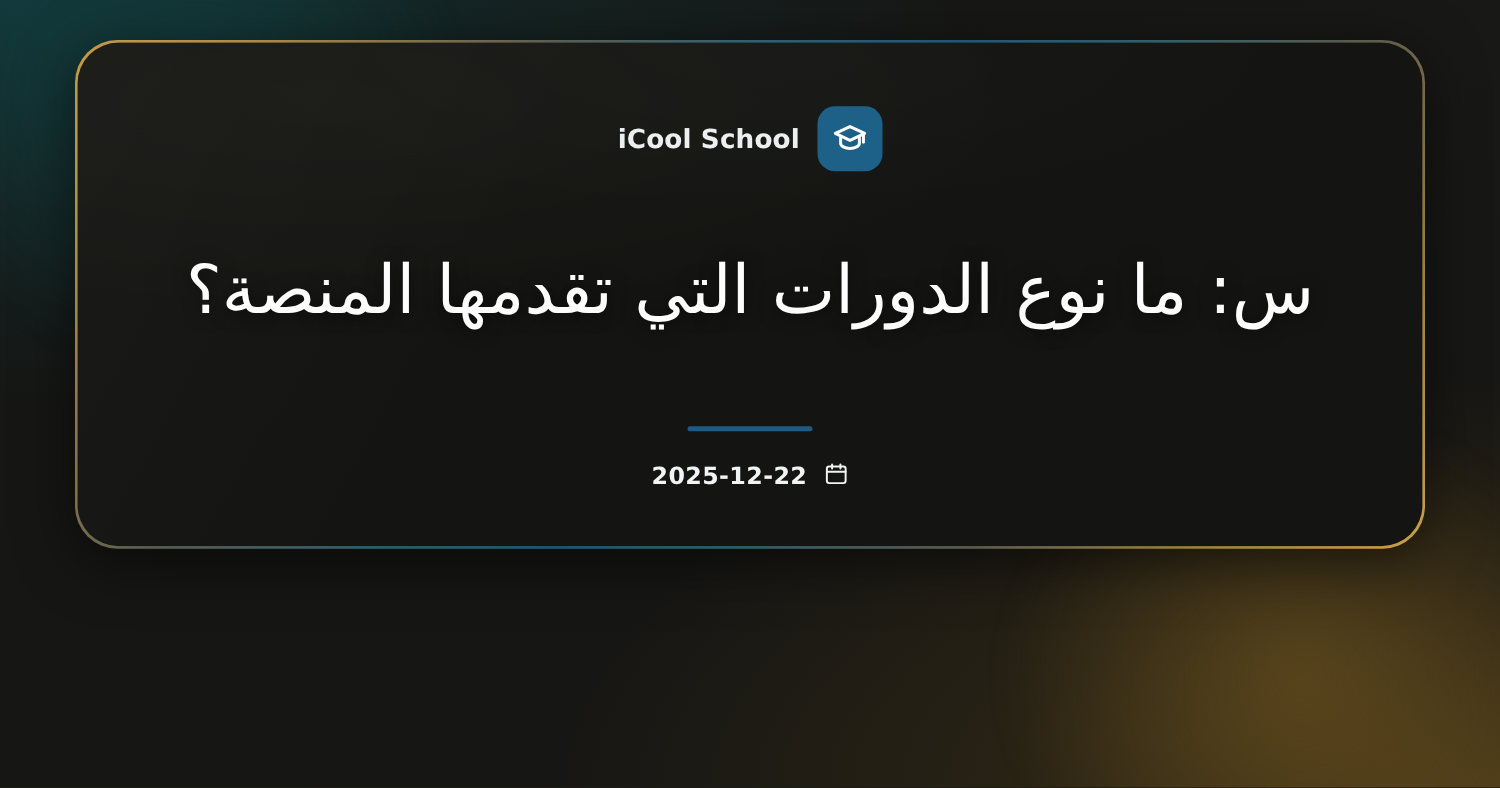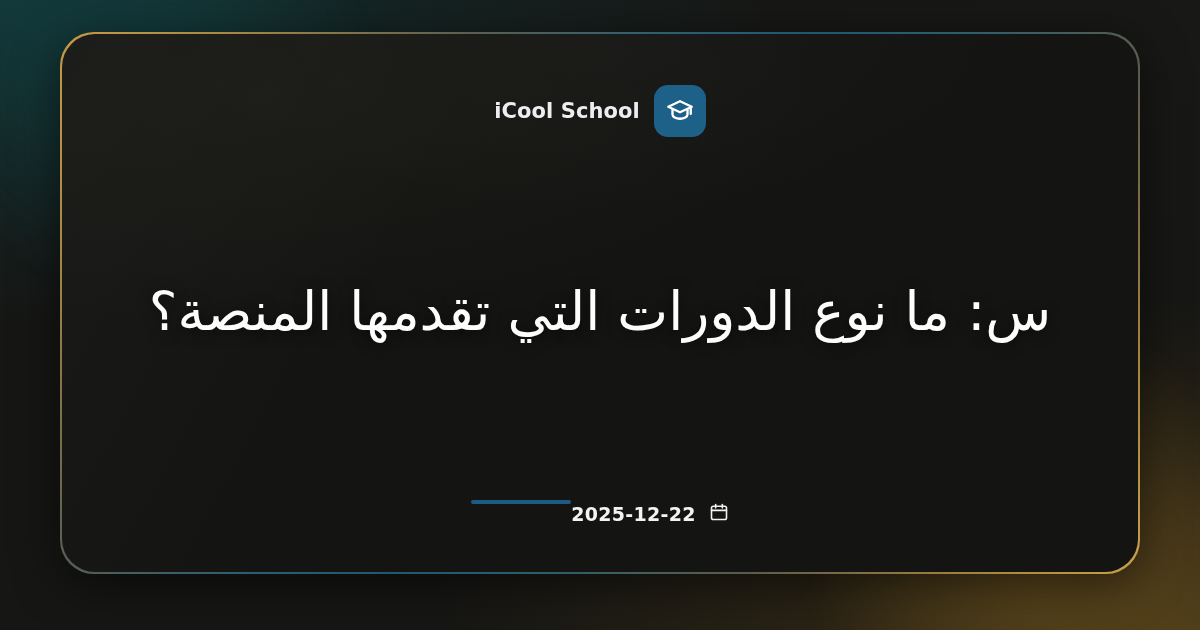--- a/index.html
+++ b/index.html
@@ -44,21 +44,21 @@
     filter: blur(12px);
     pointer-events: none;
   }
 
   
   .card-wrap {
     position: absolute;
     left: 60px;
     top: 32px;
     width: 1080px;
-    height: 542px;
+    height: 407px;
     border-radius: 34px;
     padding: 1.6px;
     background: linear-gradient(128deg,
                  #c79b46 0%,
                  #a98842 11%,
                  #5b5f52 27%,
                  #2d5f72 40%,
                  #1f5874 50%,
                  #2b5f6e 60%,
                  #5c5b4c 74%,
@@ -145,21 +145,21 @@
     letter-spacing: 0;
     max-width: 960px;
     text-shadow: 0 2px 14px rgba(0,0,0,0.5);
   }
 
   
   .footer {
     position: relative;
     z-index: 2;
     display: flex;
-    flex-direction: row;
+    flex-direction: column;
     align-items: center;
     margin-bottom: 44px;
   }
 
   .divider {
     width: 100px;
     height: 4px;
     border-radius: 2px;
     background: #1d5b85;
     margin-bottom: 24px;

